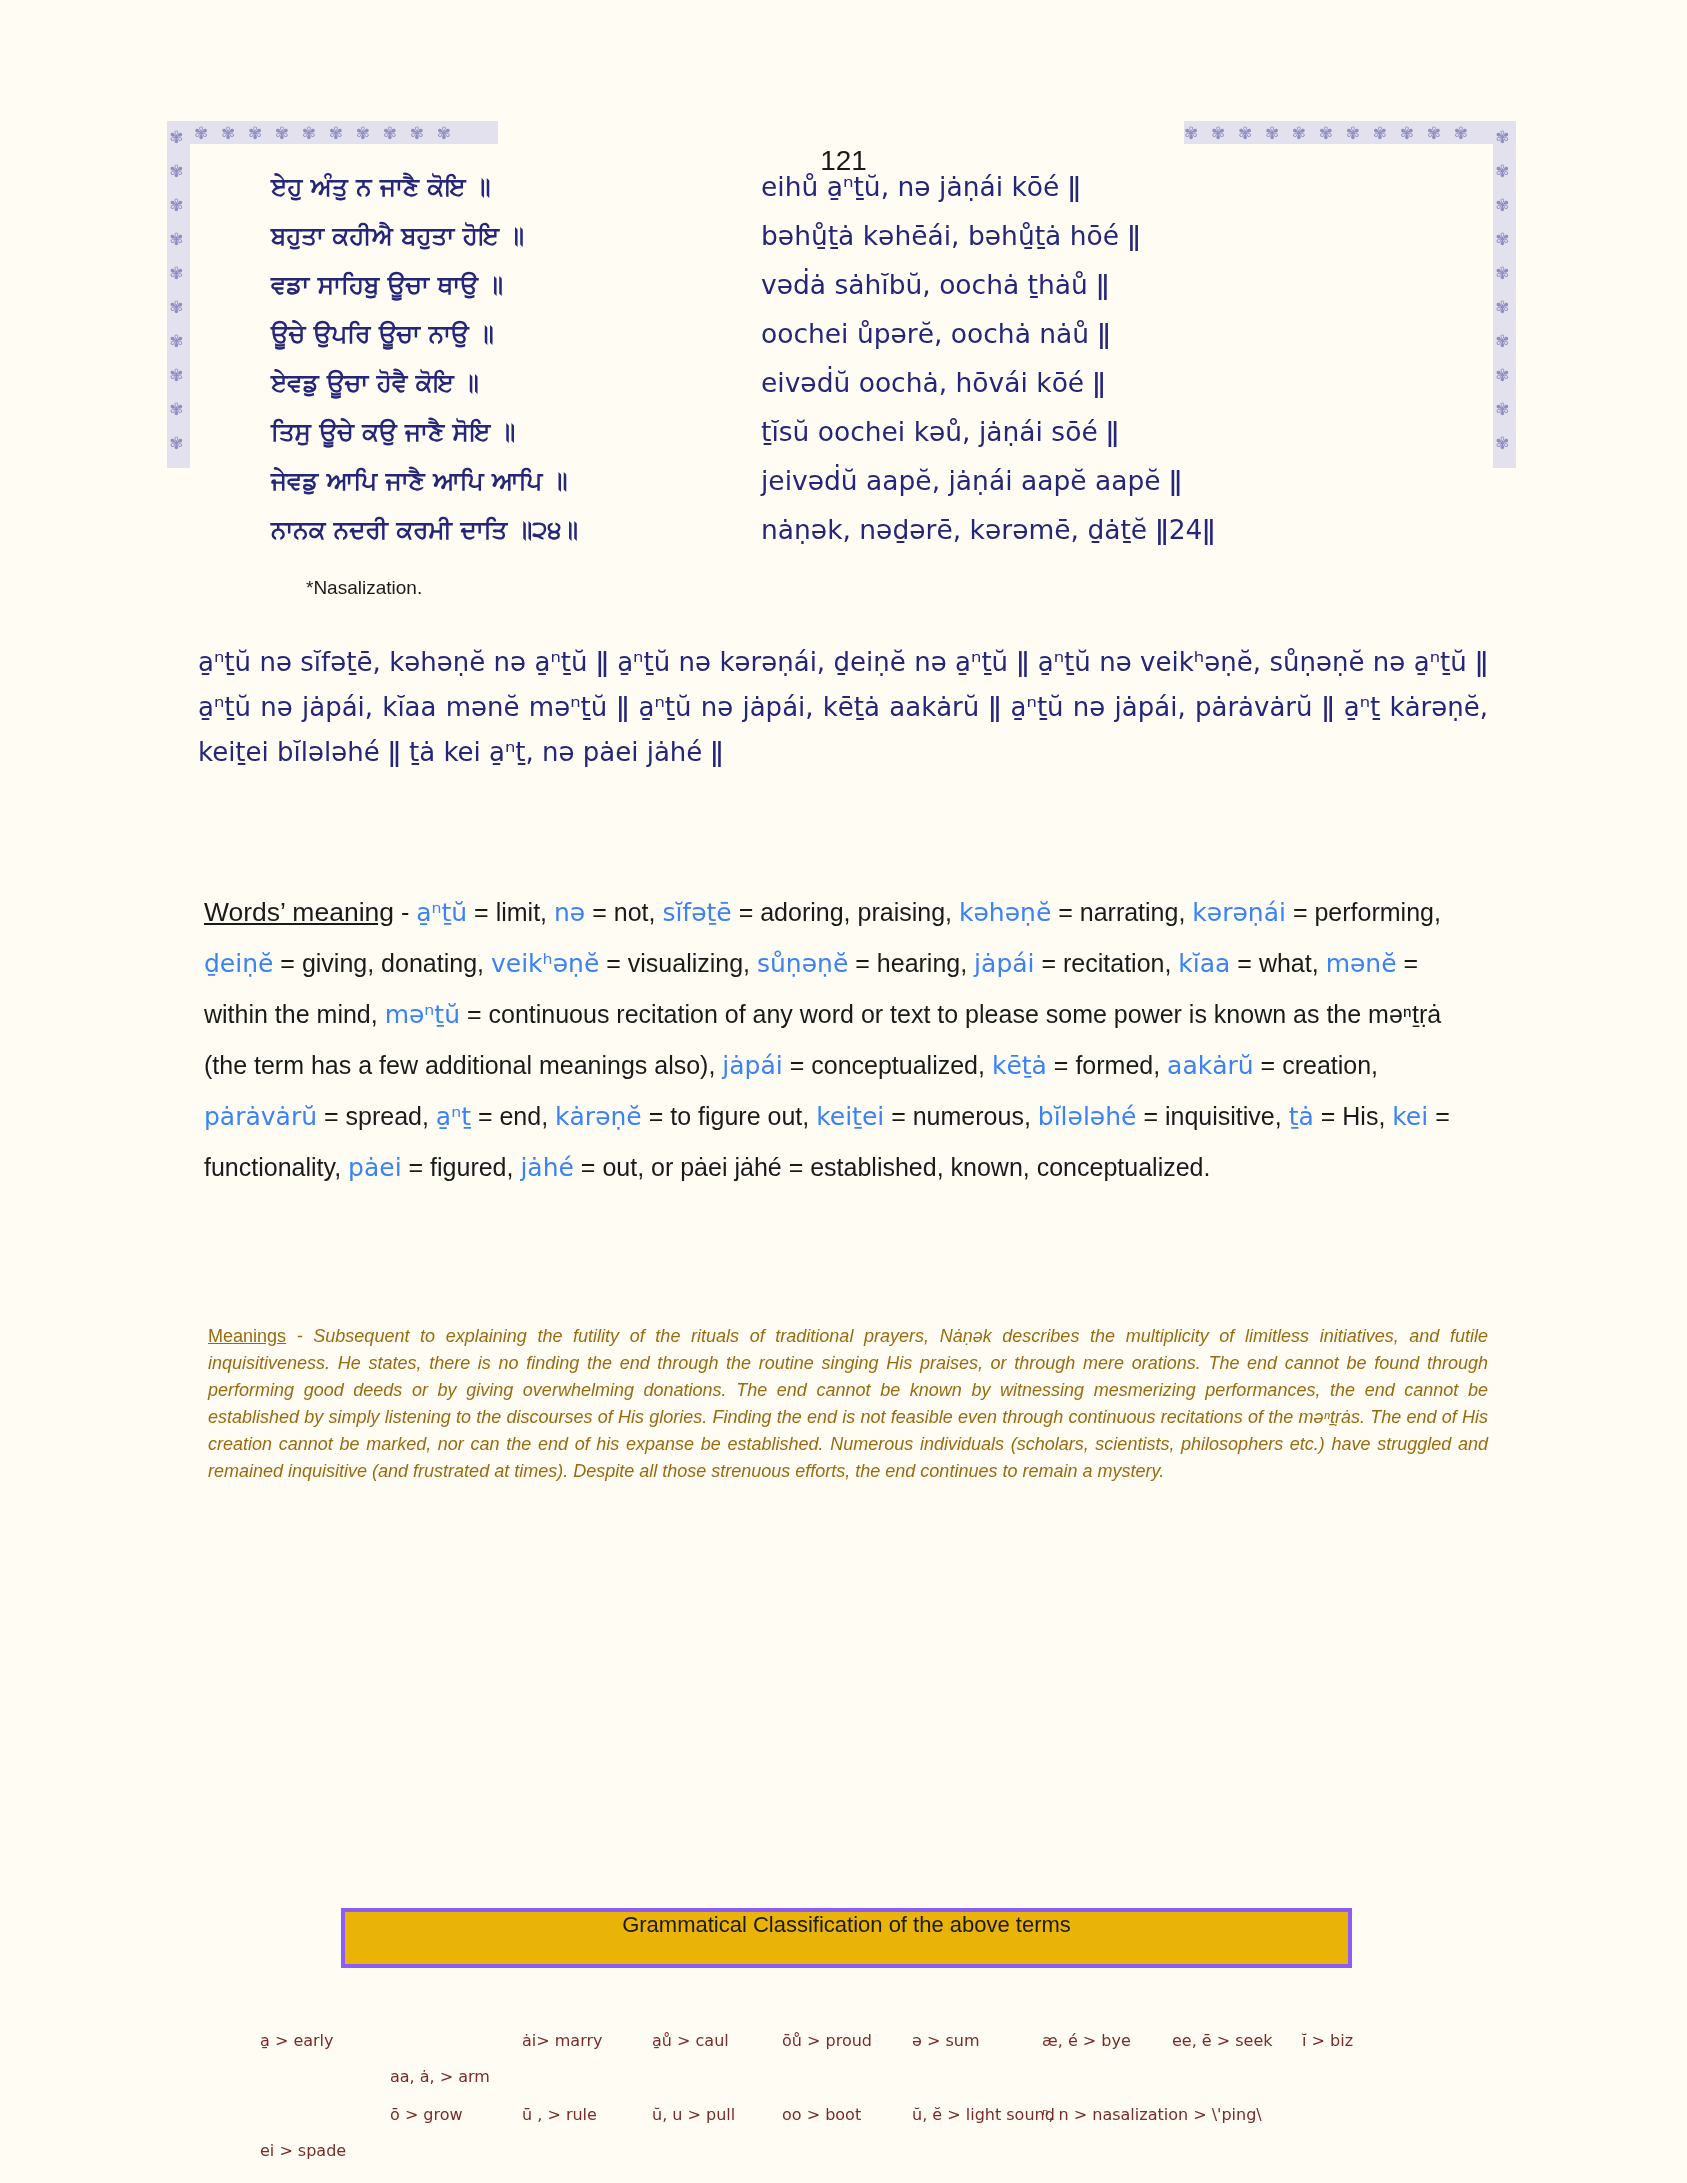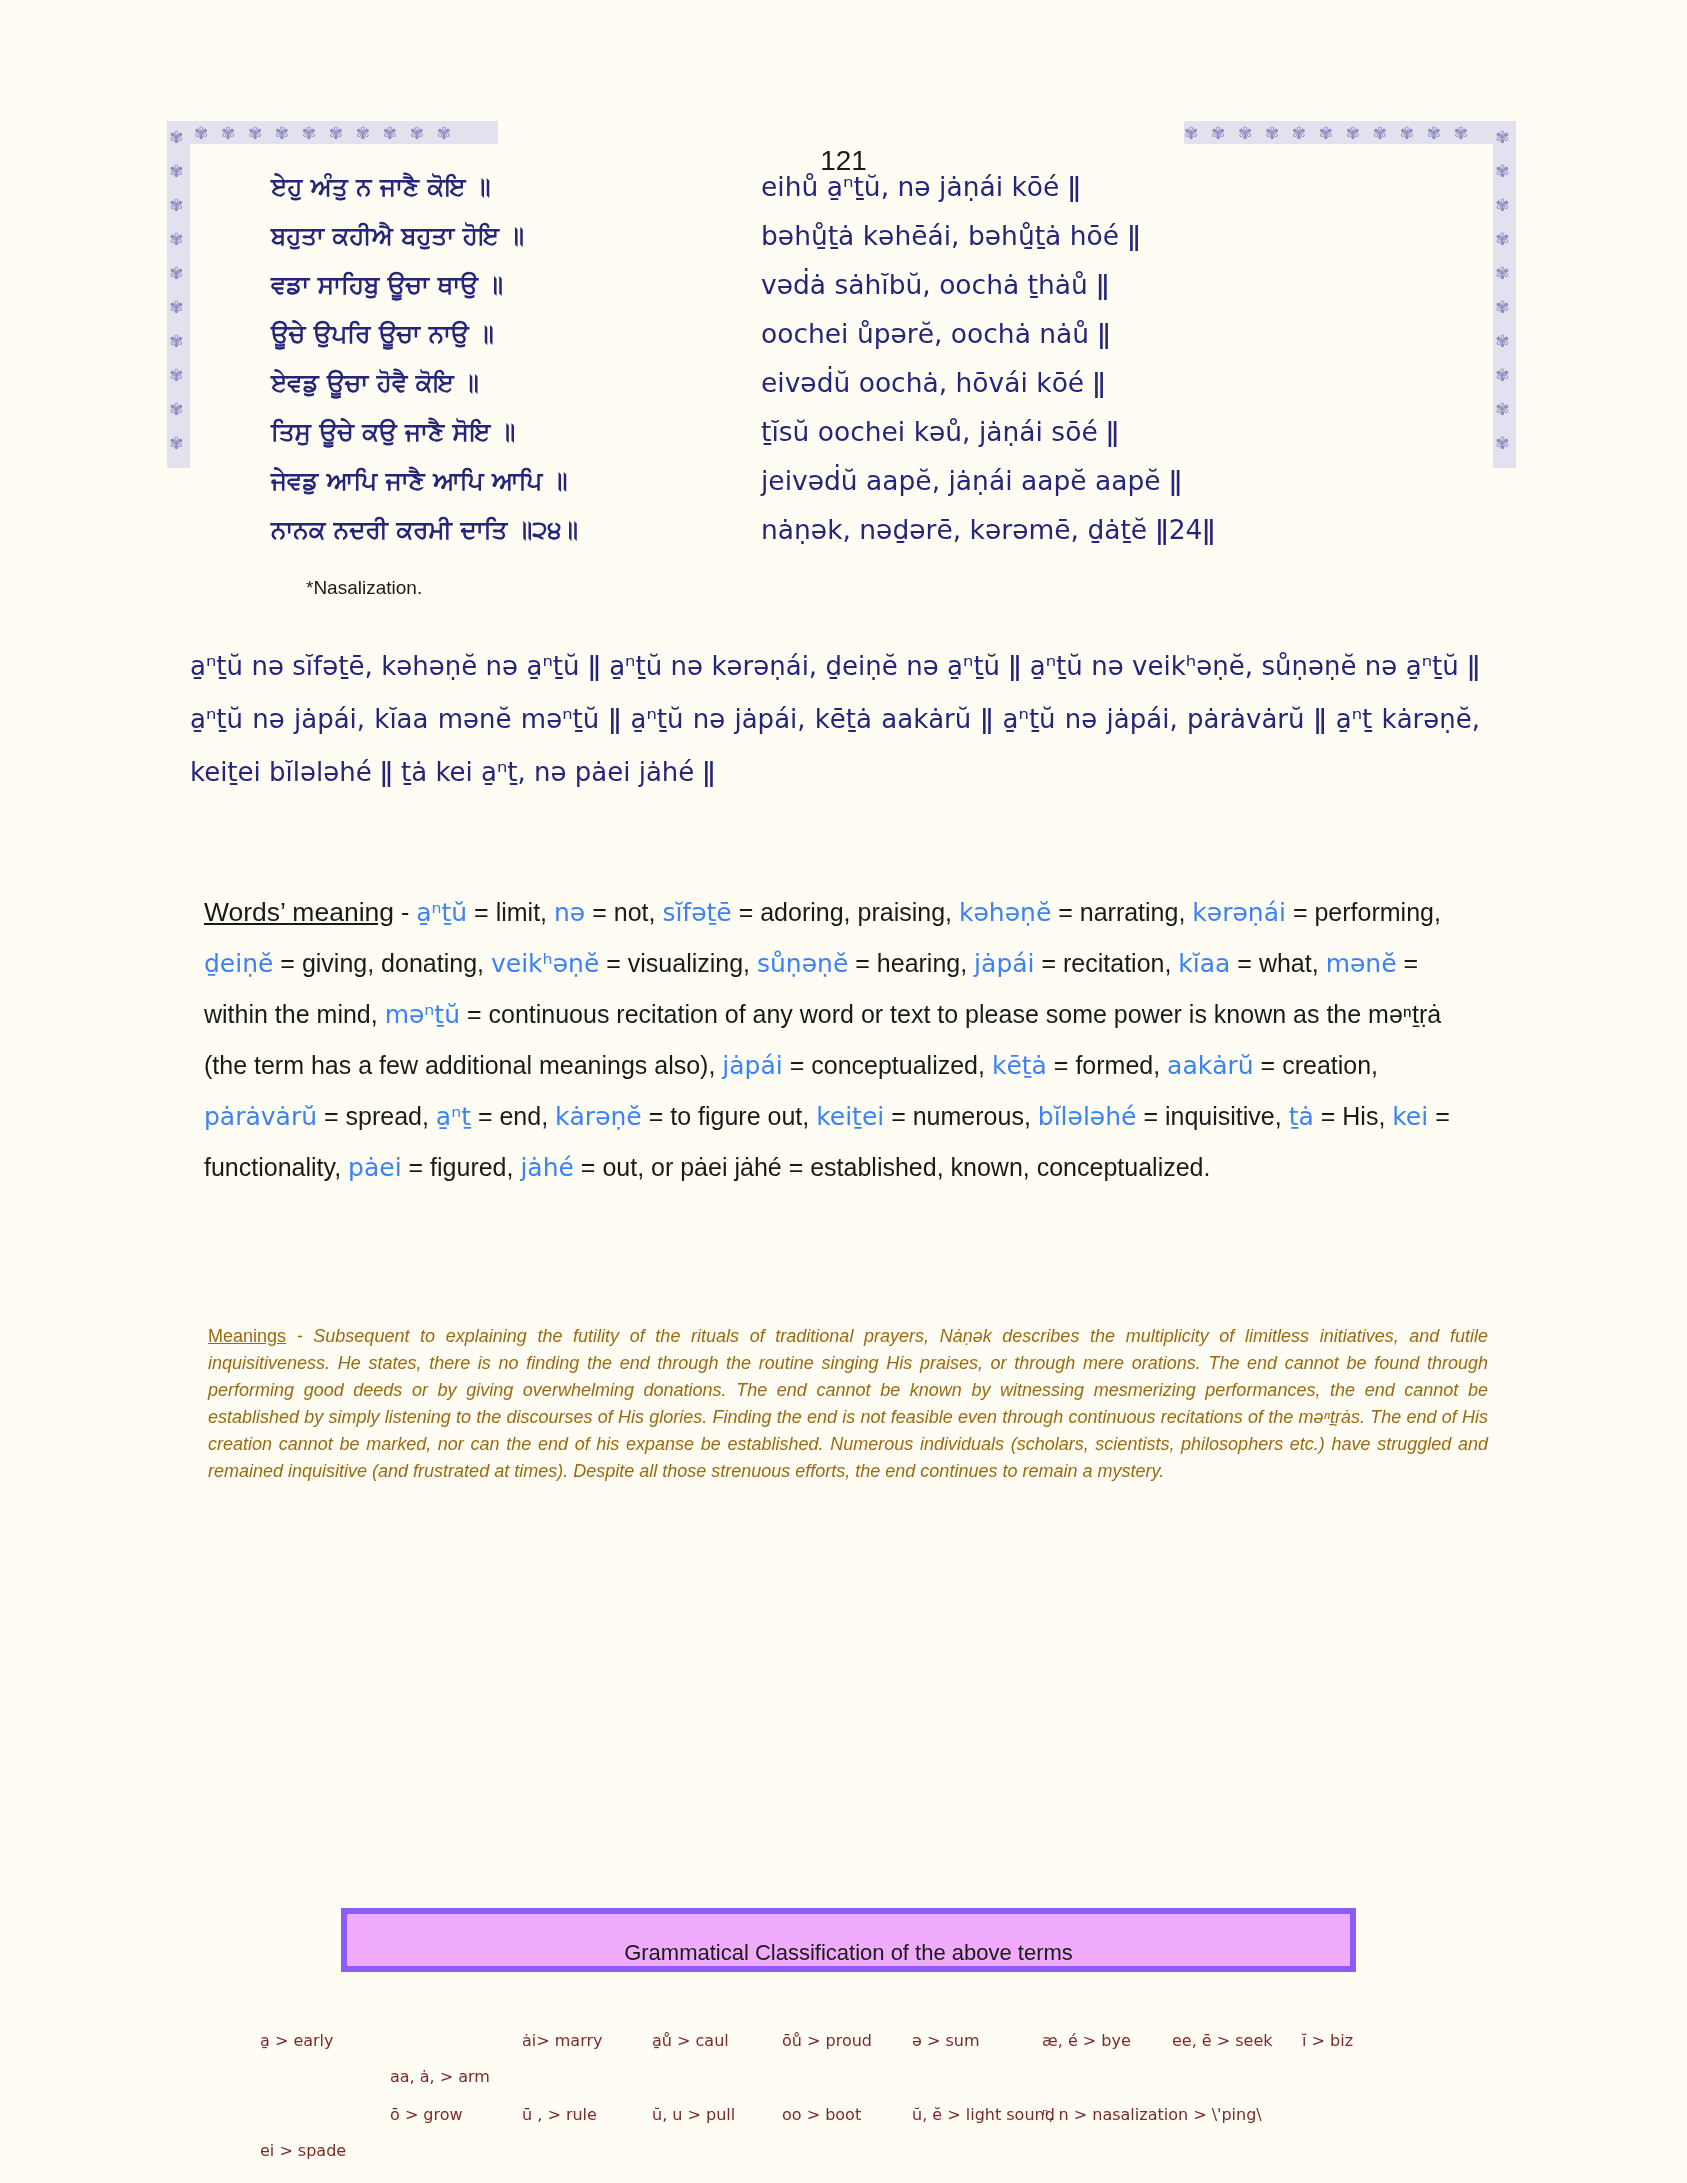--- a/index.html
+++ b/index.html
@@ -114,24 +114,24 @@
     top: 577px;
     left: 306px;
     font-size: 19px;
     color: #1a1a1a;
     font-family: "Liberation Sans", sans-serif;
   }
 
   .translit-para {
     position: absolute;
     top: 640px;
-    left: 190px;
+    left: 198px;
     width: 1290px;
     font-size: 26px;
-    line-height: 53px;
+    line-height: 45px;
     color: #25257a;
     text-align: justify;
     font-family: "DejaVu Sans", sans-serif;
   }
 
   .words-meaning {
     position: absolute;
     top: 887px;
     left: 204px;
     width: 1277px;
@@ -165,24 +165,24 @@
     font-style: normal;
     color: #9a6a10;
   }
 
   .gram-box {
     position: absolute;
     top: 1908px;
     left: 341px;
     width: 1003px;
     height: 52px;
-    border: 6px solid #8b5cf6;
-    background: #f0abfc;
+    border: 4px solid #8b5cf6;
+    background: #eab308;
     display: flex;
-    align-items: flex-end;
+    align-items: flex-start;
     justify-content: center;
   }
   .gram-box-label {
     font-size: 22px;
     color: #1a1a1a;
     font-family: "Liberation Sans", sans-serif;
   }
 
   .legend {
     position: absolute;

